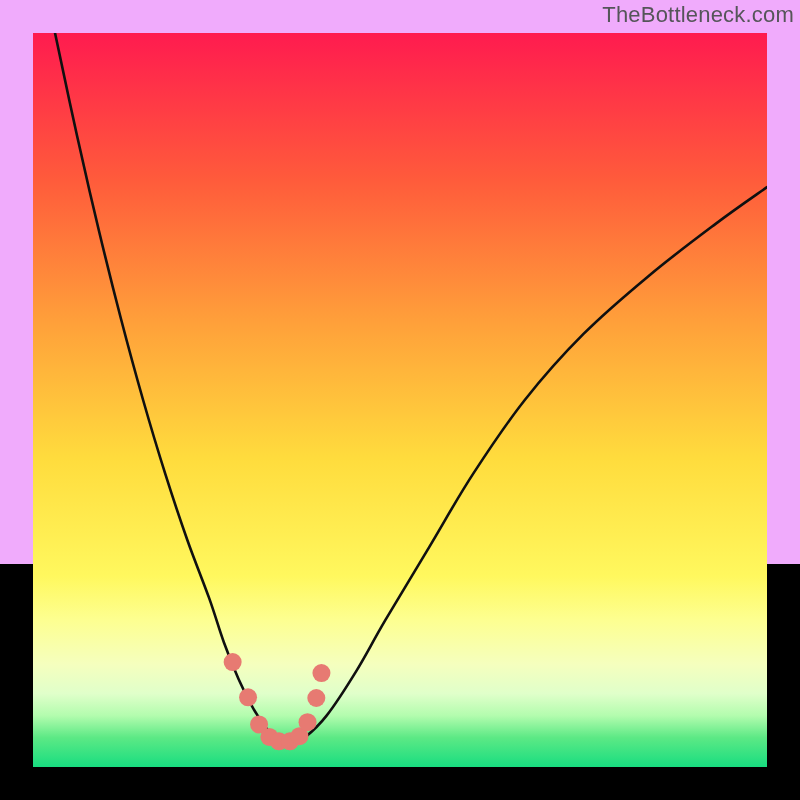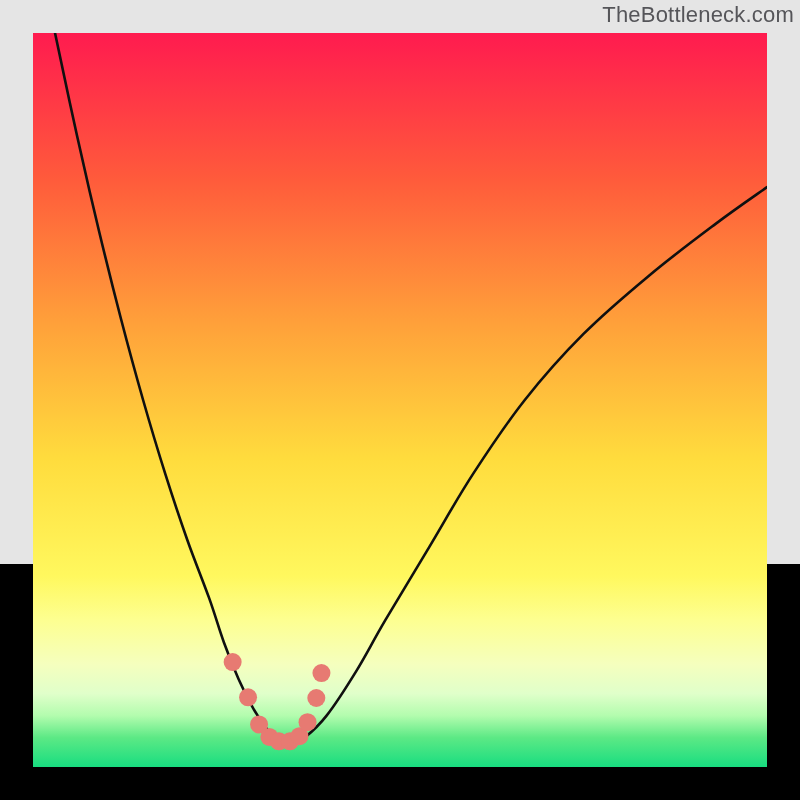--- a/index.html
+++ b/index.html
@@ -8,21 +8,21 @@
     width: 800px;
     height: 800px;
     overflow: hidden;
     background: #000;
     font-family: Arial, Helvetica, sans-serif;
   }
   .frame {
     position: absolute;
     left: 0; top: 0;
     width: 800px; height: 564px;
-    background: #e5e5e5;
+    background: #f0abfc;
   }
   .plot {
     position: absolute;
     left: 33px;
     top: 33px;
     width: 734px;
     height: 734px;
     overflow: hidden;
   }
   .watermark {

